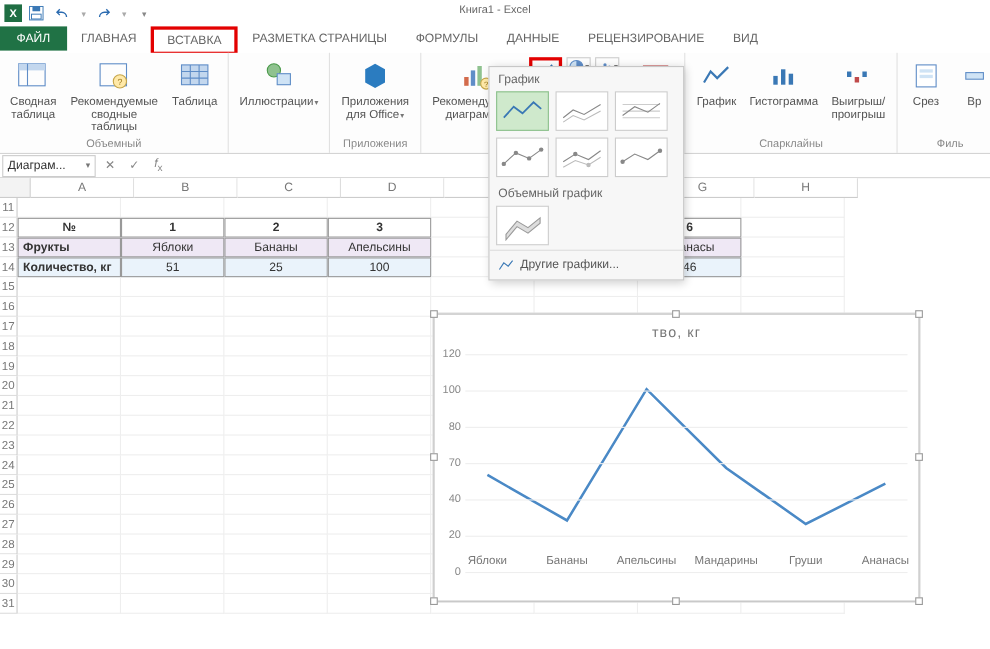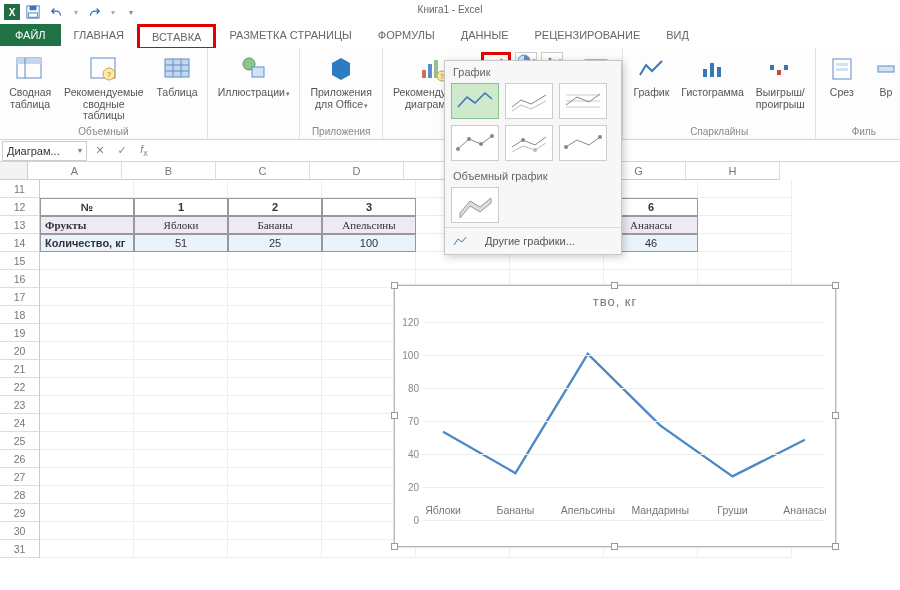--- a/index.html
+++ b/index.html
@@ -40,41 +40,41 @@
   .fxbar .icobtn { width:22px; color:#888; text-align:center;}
   .fxbar .fbox { flex:1; height:20px;}
 
   
   .grid { position:relative; }
   .colhdrs { display:flex; height:18px; }
   .corner { width:28px; border-right:1px solid #ccc; border-bottom:1px solid #ccc; background:#f3f3f3;}
   .ch { border-right:1px solid #ddd; border-bottom:1px solid #ccc; background:#fff; text-align:center; color:#777; font-size:11px; display:flex; align-items:center; justify-content:center;}
   .rows { }
   .row { display:flex; height:18px;}
-  .rh { width:40px; border-right:1px solid #ccc; border-bottom:1px solid #ddd; background:#fff; text-align:center; color:#777; font-size:10.5px; display:flex; align-items:center; justify-content:center;}
+  .rh { width:16px; border-right:1px solid #ccc; border-bottom:1px solid #ddd; background:#fff; text-align:center; color:#777; font-size:10.5px; display:flex; align-items:center; justify-content:center;}
   .cell { border-right:1px solid #eee; border-bottom:1px solid #eee; padding:0 4px; display:flex; align-items:center; justify-content:center; font-size:11px; color:#333; white-space:nowrap; overflow:hidden;}
   .wA{width:94px;} .wB{width:94px;} .wC{width:94px;} .wD{width:94px;} .wE{width:94px;} .wF{width:94px;} .wG{width:94px;} .wH{width:94px;}
 
   
   .tb { border:1px solid #999 !important; }
   .th { font-weight:bold; }
   .r12 .cell.tb { background:#fff;}
-  .r13 .cell.tb { background:#efe8f5;font-family:Liberation Serif, serif;}
+  .r13 .cell.tb { background:#efe8f5;}
   .r14 .cell.tb { background:#eaf3fb;}
   .r13 .cA, .r14 .cA, .r12 .cA { font-weight:bold; text-align:left; justify-content:flex-start;}
   .r12 .cA{ text-align:center; justify-content:center;}
 
   
   .chart-popup { position:absolute; top:60px; left:444px; width:178px; background:#f7f7f7; border:1px solid #c7c7c7; box-shadow:2px 2px 8px rgba(0,0,0,.2); z-index:20;}
   .chart-popup .section-title{ font-size:11px; color:#666; padding:5px 8px 3px 8px;}
   .chart-popup .gallery { display:flex; flex-wrap:wrap; padding:2px 6px 4px 6px; gap:6px;}
   .thumb { width:48px; height:36px; border:1px solid #ccc; background:#fff; display:flex; align-items:center; justify-content:center; cursor:pointer;}
   .thumb.selected { background:#cfe9cc; border:1px solid #8cc08c;}
   .thumb.small { width:48px; height:36px;}
-  .chart-popup .more { border-top:1px solid #ddd; padding:6px 8px; font-size:11px; color:#555; display:flex; align-items:center; gap:18px; cursor:pointer;}
+  .chart-popup .more { border-top:1px solid #ddd; padding:6px 8px; font-size:11px; color:#555; display:flex; align-items:center; gap:6px; cursor:pointer;}
 
   
   .chart-obj { position:absolute; top:285px; left:394px; width:442px; height:262px; border:1px solid #b7b7b7; background:#fff; box-shadow:0 0 0 1px #e2e2e2; }
   .chart-obj .handle { position:absolute; width:7px; height:7px; background:#fff; border:1px solid #999;}
   .chart-obj .ctitle { text-align:center; color:#777; font-size:13px; letter-spacing:1px; padding:8px; }
   .plot { position:absolute; left:28px; right:10px; top:36px; bottom:26px; }
   .ytick { position:absolute; left:0; right:0; border-top:1px solid #eee;}
   .ylabel { position:absolute; width:26px; text-align:right; color:#888; font-size:10px; transform:translateY(-50%);}
   .xcat { position:absolute; bottom:4px; font-size:10.5px; color:#777; text-align:center; transform:translateX(-50%);}
   svg.line { position:absolute; inset:0; }

